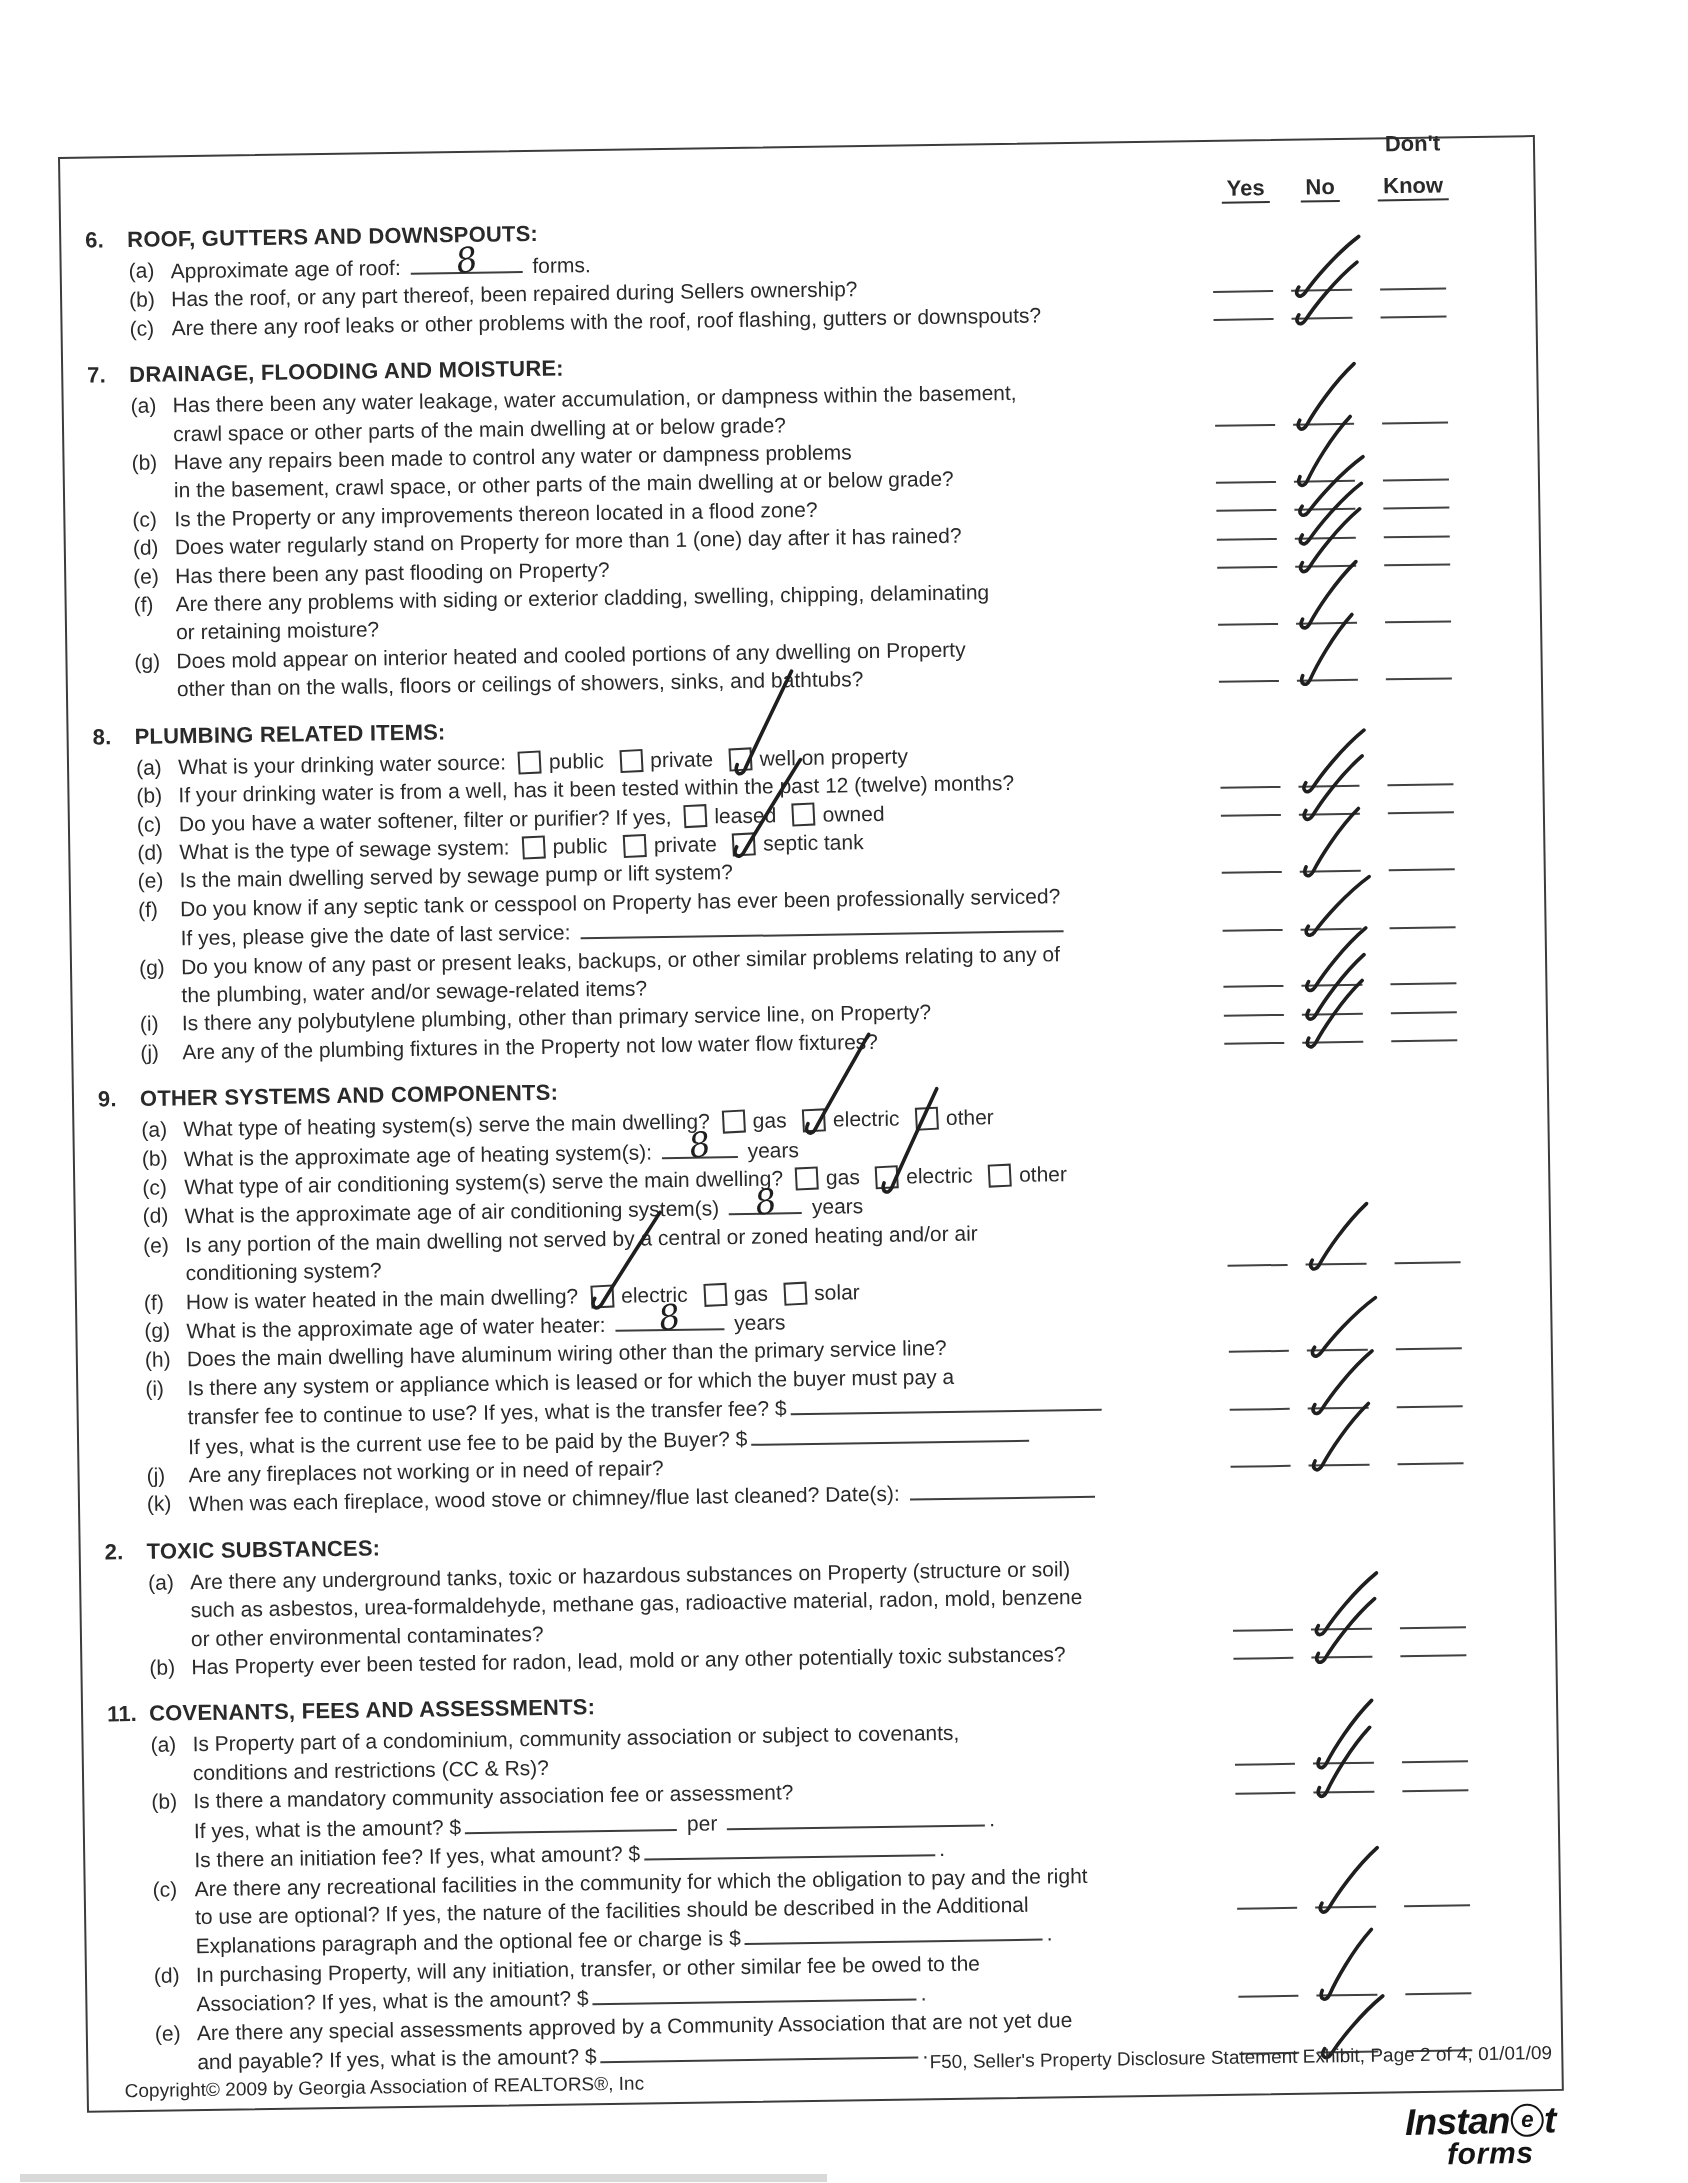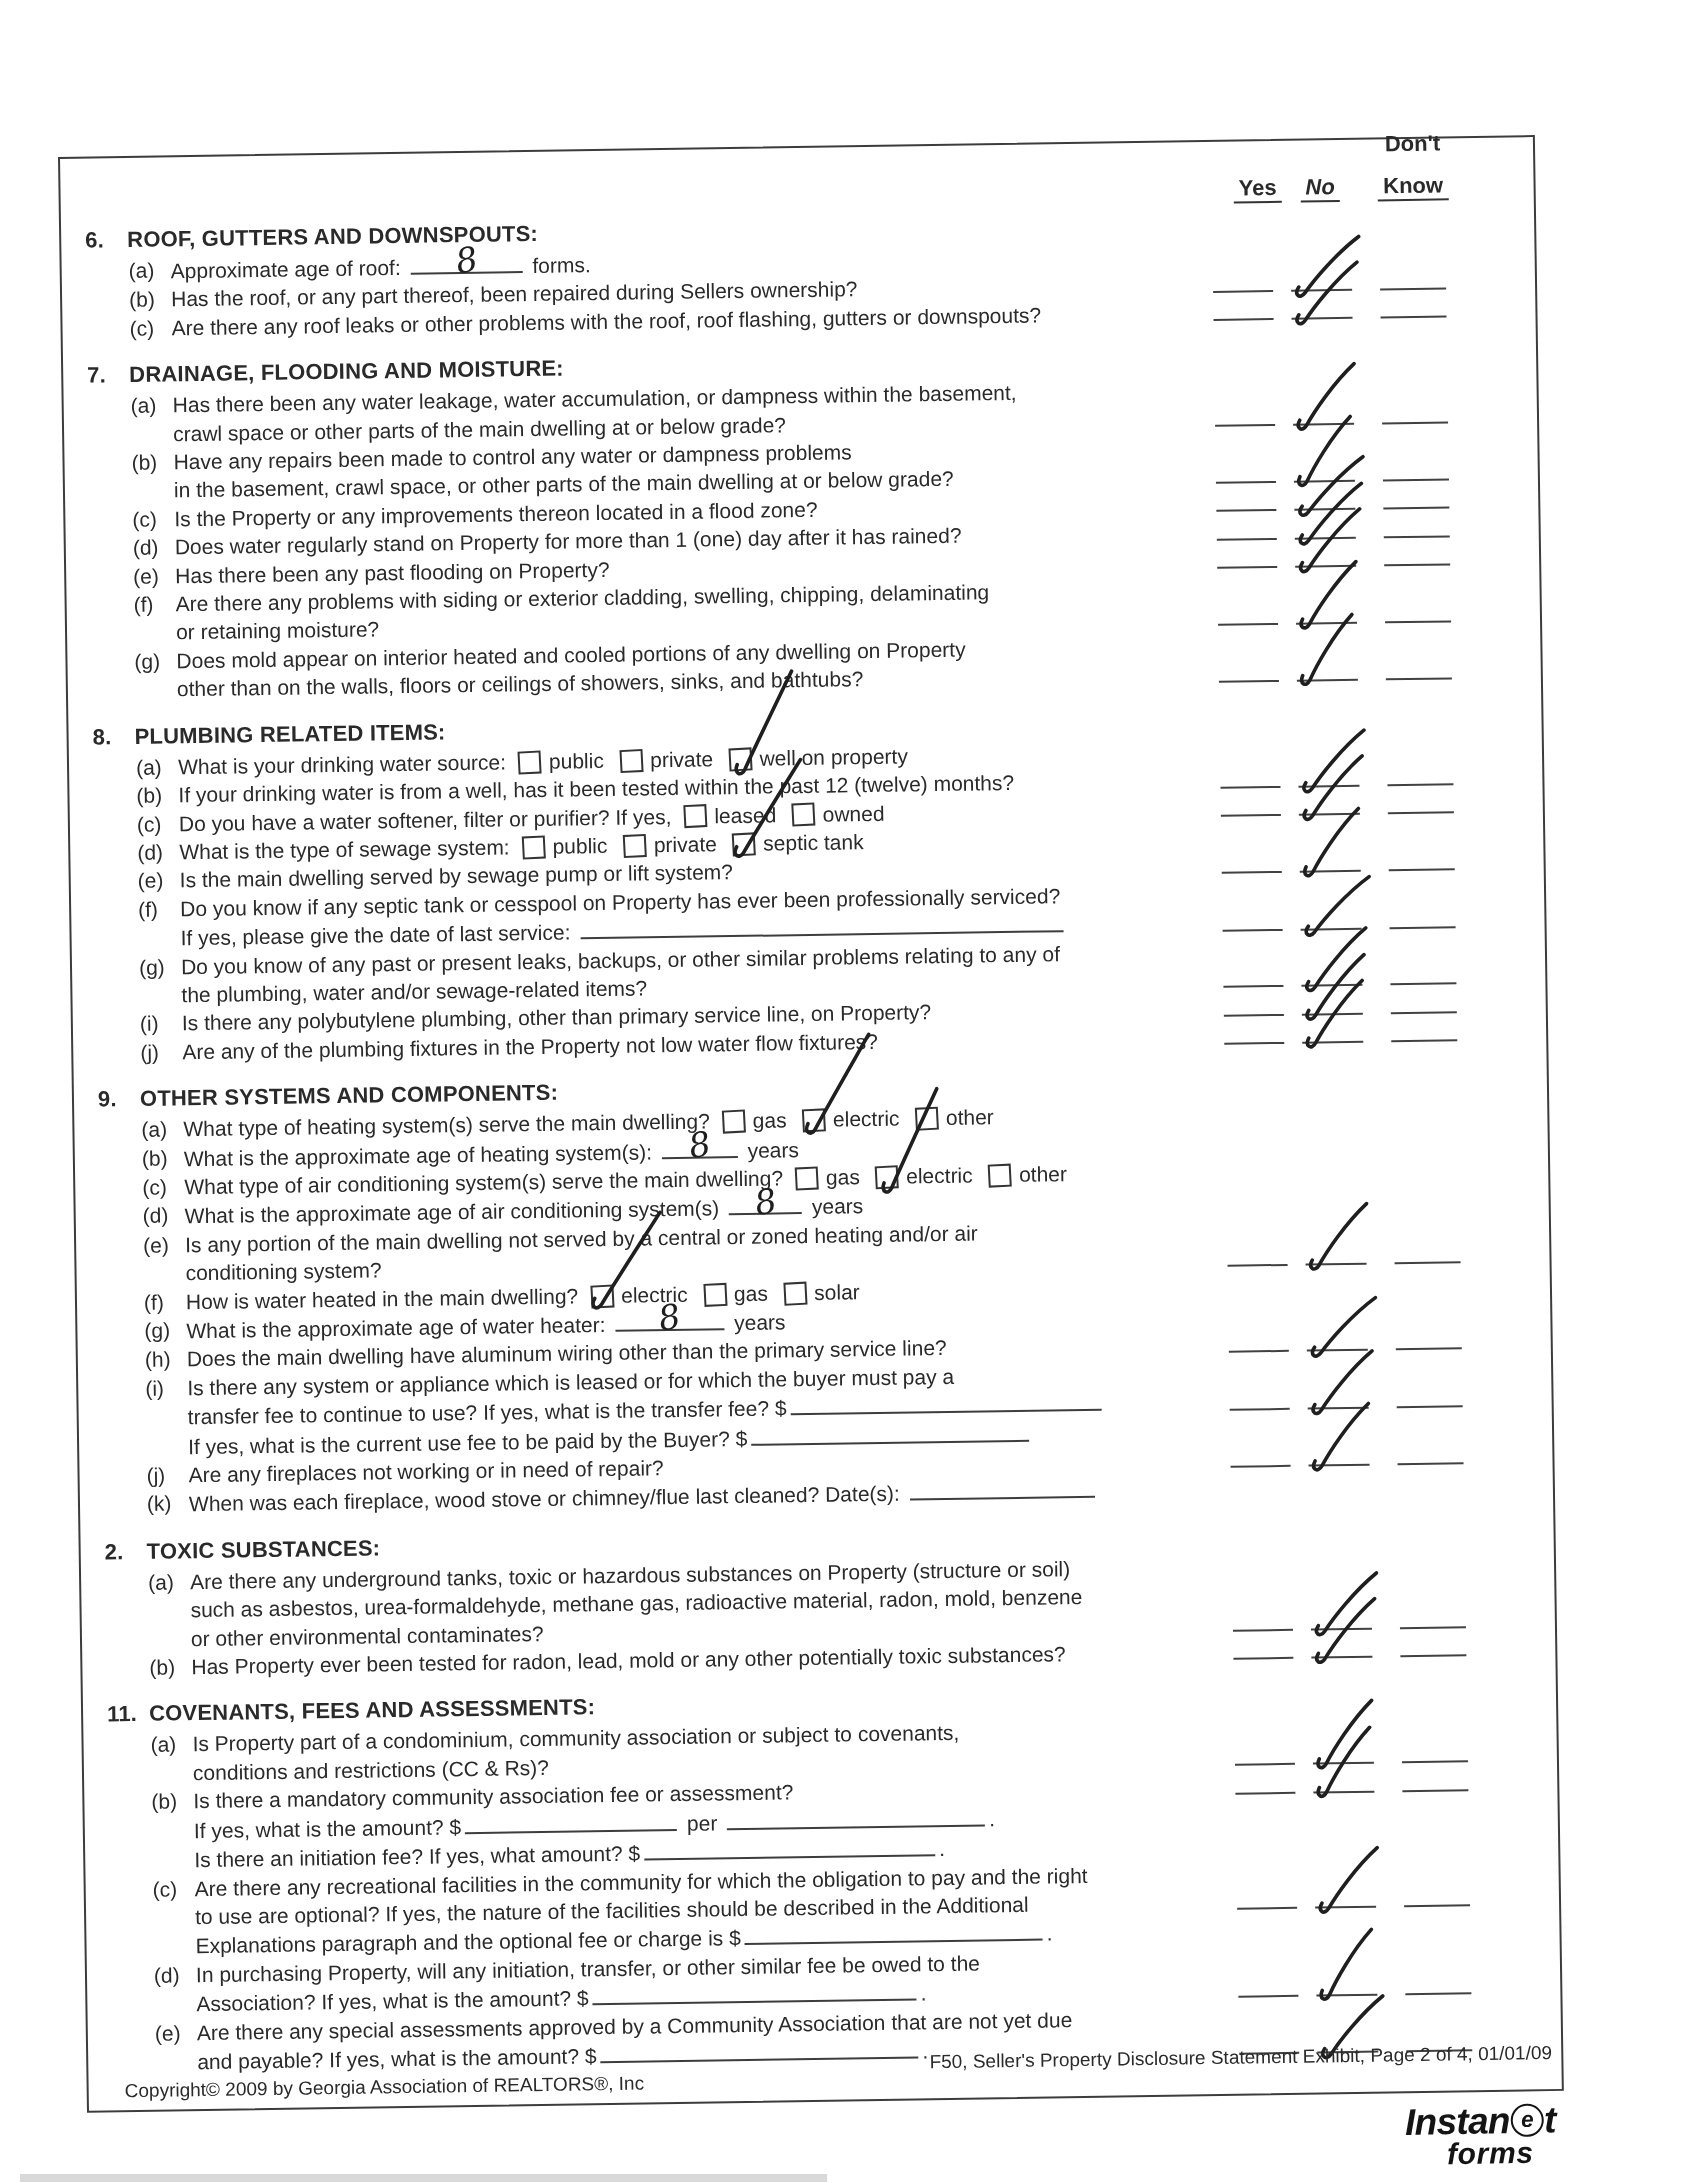--- a/index.html
+++ b/index.html
@@ -5,22 +5,22 @@
   html,body{margin:0;padding:0;background:#ffffff;}
   body{width:1688px;height:2183px;position:relative;overflow:hidden;
        font-family:"Liberation Sans", sans-serif;color:#2a2a2a;}
   .page{position:absolute;left:58px;top:157px;width:1473px;height:1952px;
         border:2px solid #3c3c3c;background:#fff;transform:rotate(-0.85deg);
         transform-origin:top left;}
   
   .anshdr{position:absolute;left:1151px;top:4px;width:251px;height:58px;}
   .anshdr .col{position:absolute;bottom:0;display:flex;flex-direction:column;
                justify-content:flex-end;align-items:center;font-weight:bold;font-size:22px;}
-  .col-yes{left:16px;width:60px;}
-  .col-no{left:78px;width:61px;font-style:italic;}
+  .col-yes{left:4px;width:60px;}
+  .col-no{left:78px;width:61px;}
   .col-dk{left:167px;width:69px;}
   .u{border-bottom:2.6px solid #333;padding:0 5.3px 2px;line-height:1.05;}
   .dont{line-height:1.05;margin-bottom:19px;}
   
   .sections{margin-top:69px;}
   .sec{margin-top:19px;margin-bottom:4px;padding-left:24px;font-weight:bold;font-size:22px;letter-spacing:0.2px;}
   .secnum{display:inline-block;width:42px;}
   .row{position:relative;min-height:28.4px;line-height:28.4px;font-size:21px;padding-left:109px;}
   .letter{position:absolute;left:67px;top:0;}
   .txt{white-space:nowrap;}

